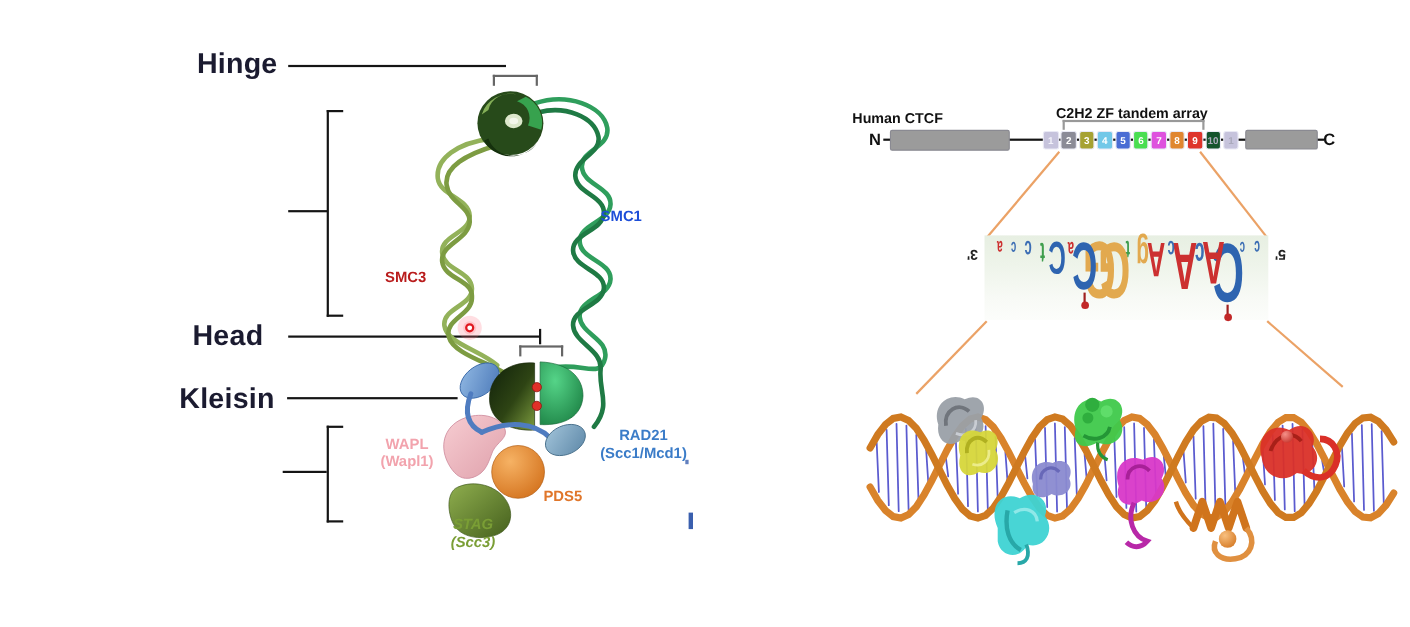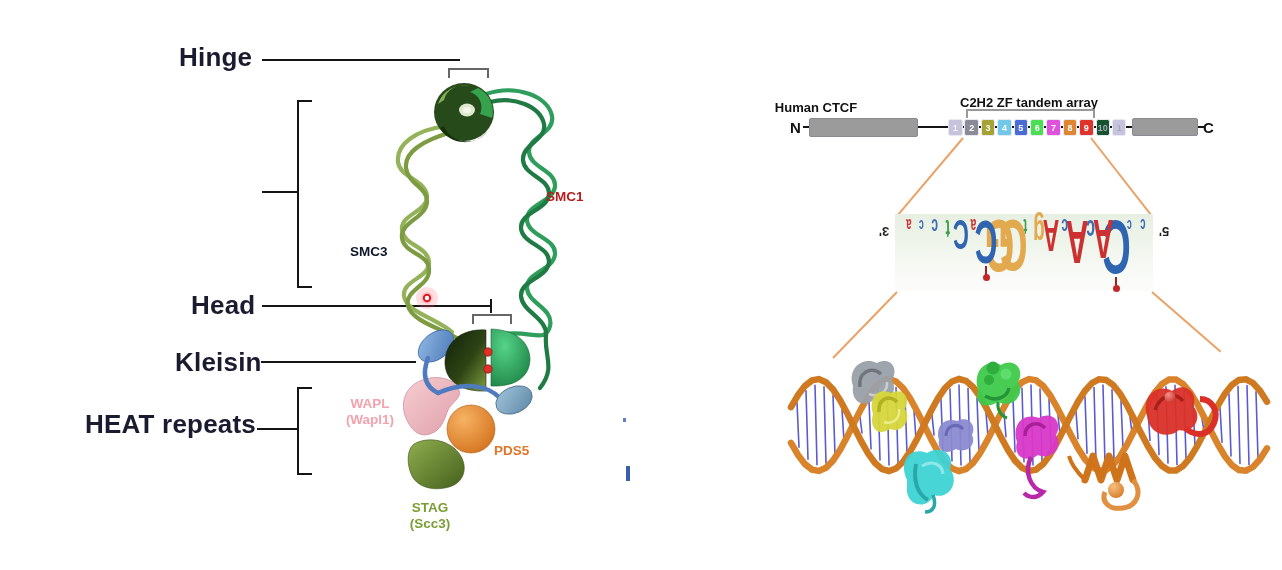--- a/index.html
+++ b/index.html
@@ -1,20 +1,20 @@
 <!DOCTYPE html>
 <html><head>
 <meta charset="utf-8">
 <style>
   html,body{margin:0;padding:0;background:#ffffff;}
   .canvas{position:relative;width:1282px;height:570px;background:#fff;overflow:hidden;
           font-family:"Liberation Sans",sans-serif;}
   .big{position:absolute;font-size:26px;font-weight:600;color:#1b1b30;letter-spacing:.2px;white-space:nowrap;}
   .plabel{position:absolute;font-size:13.5px;font-weight:700;line-height:15.5px;text-align:center;white-space:nowrap;}
-  .c-smc3{color:#0f172a}.c-smc1{color:#b91c1c}.c-wapl{color:#f2a3ad}
+  .c-smc3{color:#b91c1c}.c-smc1{color:#1d4ed8}.c-wapl{color:#f2a3ad}
   .c-rad21{color:#3b7cc8}.c-pds5{color:#e0762a}.c-stag{color:#7a9e35}
   .hline{position:absolute;height:2px;background:#151515;}
   .vtick{position:absolute;width:2px;background:#151515;}
   .bracket-down{position:absolute;border-top:2px solid #666;border-left:2px solid #666;border-right:2px solid #666;}
   .bracket-right{position:absolute;border-left:2px solid #151515;border-top:2px solid #151515;border-bottom:2px solid #151515;}
   .gray-bracket{position:absolute;border-top:2px solid #999;border-left:2px solid #999;border-right:2px solid #999;}
   .caret{position:absolute;background:#3a5fae;}
   
   .ctcf-text{position:absolute;font-size:13px;font-weight:700;color:#111;text-align:center;white-space:nowrap;}
   .terminus{position:absolute;font-size:15px;font-weight:700;color:#111;}
@@ -35,23 +35,22 @@
   .lolli{position:absolute;left:5.5px;width:2px;height:9px;background:#a02020;}
   .lolli::before{content:'';position:absolute;top:-6px;left:-2.5px;width:7px;height:7px;border-radius:50%;background:#c22828;}
   svg{position:absolute;}
 </style>
 </head>
 <body>
 
 <div class="canvas">
 
   <div class="big" style="left:179px;top:42px;">Hinge</div>
-  <div class="big" style="left:191px;top:290px;">Head</div>
-  <div class="big" style="left:175px;top:347px;">Kleisin</div>
-  <div class="big" style="left:85px;top:409px;">HEAT repeats</div>
+  <div class="big" style="left:175px;top:290px;">Head</div>
+  <div class="big" style="left:163px;top:347px;">Kleisin</div>
 
   <div class="hline" style="left:262px;top:59px;width:198px;"></div>
   <div class="bracket-down" style="left:448px;top:68px;width:37px;height:8px;"></div>
 
   <div class="hline" style="left:262px;top:191px;width:36px;"></div>
   <div class="bracket-right" style="left:297px;top:100px;width:13px;height:184px;"></div>
 
   <div class="hline" style="left:262px;top:305px;width:229px;"></div>
   <div class="vtick" style="left:490px;top:299px;height:14px;"></div>
   <div class="bracket-down" style="left:472px;top:314px;width:36px;height:8px;"></div>
@@ -139,22 +138,26 @@
 
     <ellipse cx="514" cy="400" rx="19" ry="13" transform="rotate(-24 514 400)" fill="url(#steelG)" stroke="#48708c" stroke-width="0.8"></ellipse>
   </svg>
 
   <div class="plabel c-smc3" style="left:350px;top:244px;">SMC3</div>
   <div class="plabel c-smc1" style="left:546px;top:189px;">SMC1</div>
   <div class="plabel c-wapl" style="left:330px;top:396px;width:80px;">
     <div>WAPL</div>
     <div>(Wapl1)</div>
   </div>
+  <div class="plabel c-rad21" style="left:525px;top:388px;width:120px;">
+    <div>RAD21</div>
+    <div>(Scc1/Mcd1)</div>
+  </div>
   <div class="plabel c-pds5" style="left:494px;top:443px;">PDS5</div>
-  <div class="plabel c-stag" style="left:390px;top:500px;width:80px;">
+  <div class="plabel c-stag" style="left:390px;top:469px;width:80px;font-style:italic;">
     <div>STAG</div>
     <div>(Scc3)</div>
   </div>
 
   <div class="caret" style="left:623px;top:418px;width:3px;height:4px;opacity:.8;"></div>
   <div class="caret" style="left:626px;top:466px;width:4px;height:15px;"></div>
 
   <div class="ctcf-text" style="left:762px;top:100px;width:108px;">Human CTCF</div>
   <div class="ctcf-text" style="left:940px;top:95px;width:178px;">C2H2 ZF tandem array</div>
 

